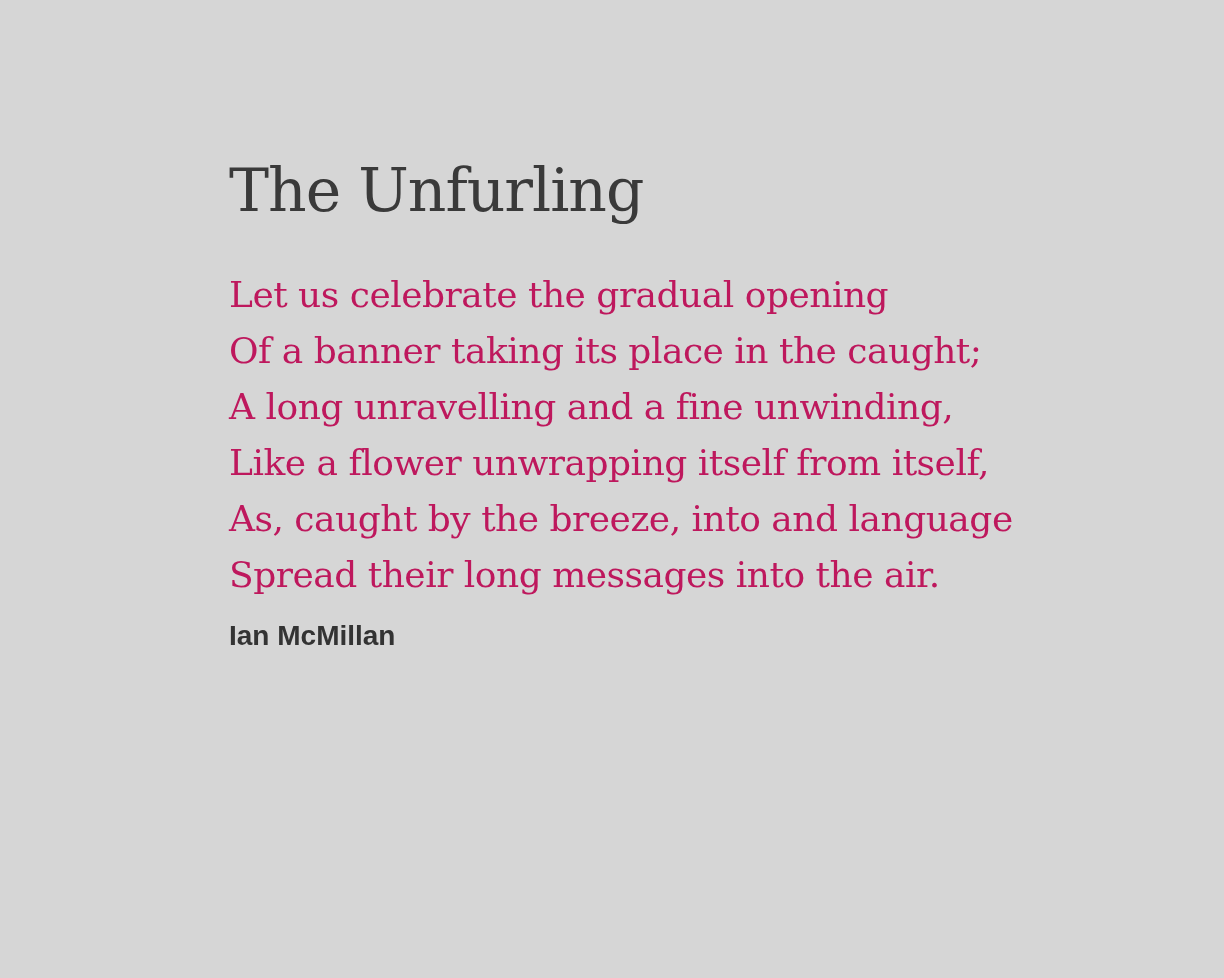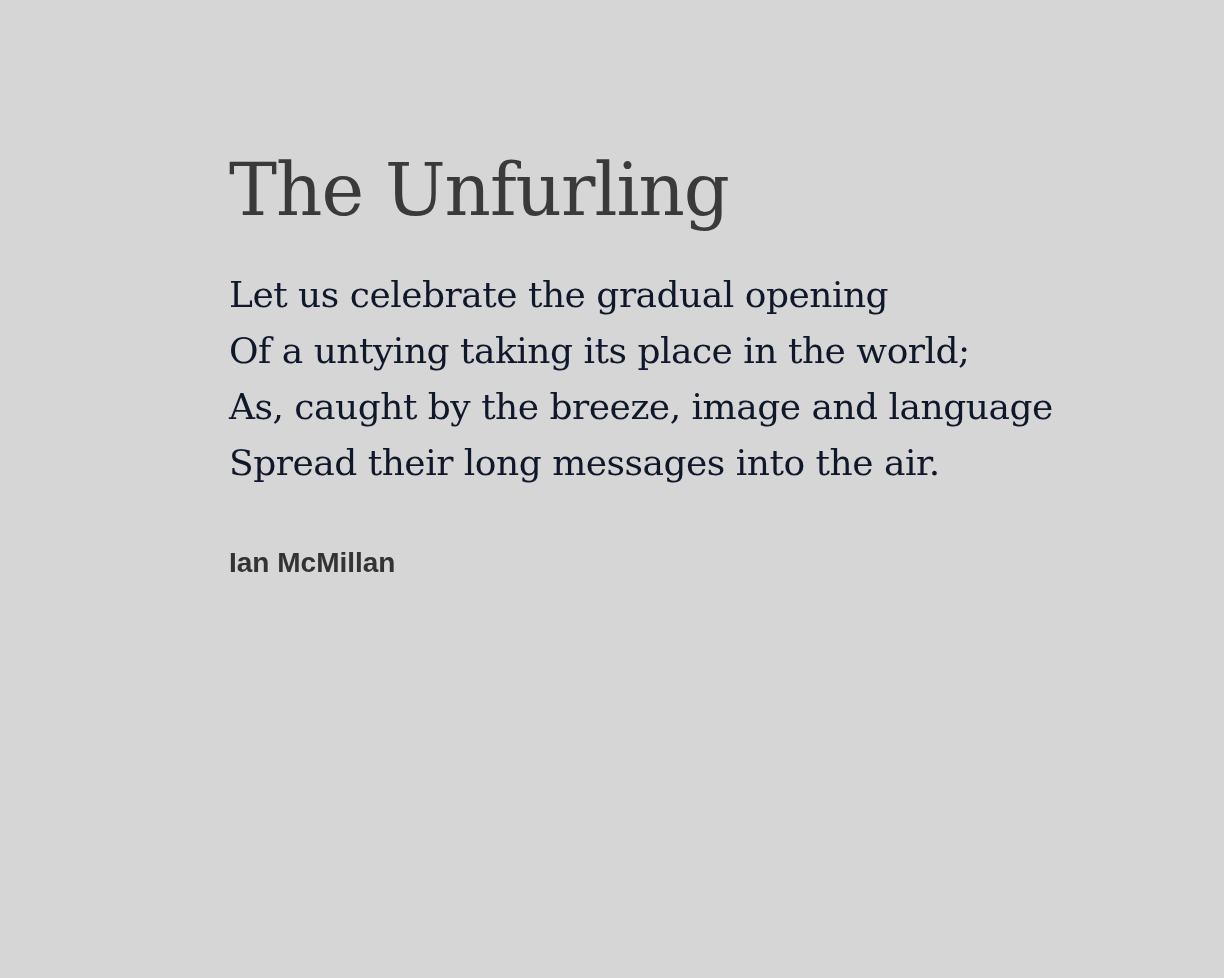--- a/index.html
+++ b/index.html
@@ -15,53 +15,55 @@
   }
   .poem-container {
     padding-left: 229px;
     padding-top: 155px;
     width: 900px;
   }
   .poem-title {
     margin: 0;
     font-family: "DejaVu Serif", serif;
     font-weight: 400;
-    font-size: 72px;
+    font-size: 60px;
     line-height: 70px;
     color: #3a3a3a;
     letter-spacing: -1px;
     white-space: nowrap;
   }
   .poem-lines {
     margin-top: 42px;
   }
   .poem-line {
     margin: 0;
     font-family: "DejaVu Serif", serif;
     font-size: 36px;
     line-height: 56px;
-    color: #0f172a;
+    color: #be185d;
     letter-spacing: -0.5px;
     white-space: nowrap;
   }
   .poem-author {
-    margin-top: 56px;
+    margin-top: 17px;
     font-family: "Liberation Sans", sans-serif;
     font-weight: 700;
     font-size: 28px;
     line-height: 32px;
     color: #333333;
     white-space: nowrap;
   }
 </style>
 </head>
 <body>
 
 <main class="poem-container">
   <h1 class="poem-title">The Unfurling</h1>
   <div class="poem-lines">
     <p class="poem-line">Let us celebrate the gradual opening</p>
-    <p class="poem-line">Of a untying taking its place in the world;</p>
-    <p class="poem-line">As, caught by the breeze, image and language</p>
+    <p class="poem-line">Of a banner taking its place in the caught;</p>
+    <p class="poem-line">A long unravelling and a fine unwinding,</p>
+    <p class="poem-line">Like a flower unwrapping itself from itself,</p>
+    <p class="poem-line">As, caught by the breeze, into and language</p>
     <p class="poem-line">Spread their long messages into the air.</p>
   </div>
   <div class="poem-author">Ian McMillan</div>
 </main>
 
 </body></html>

